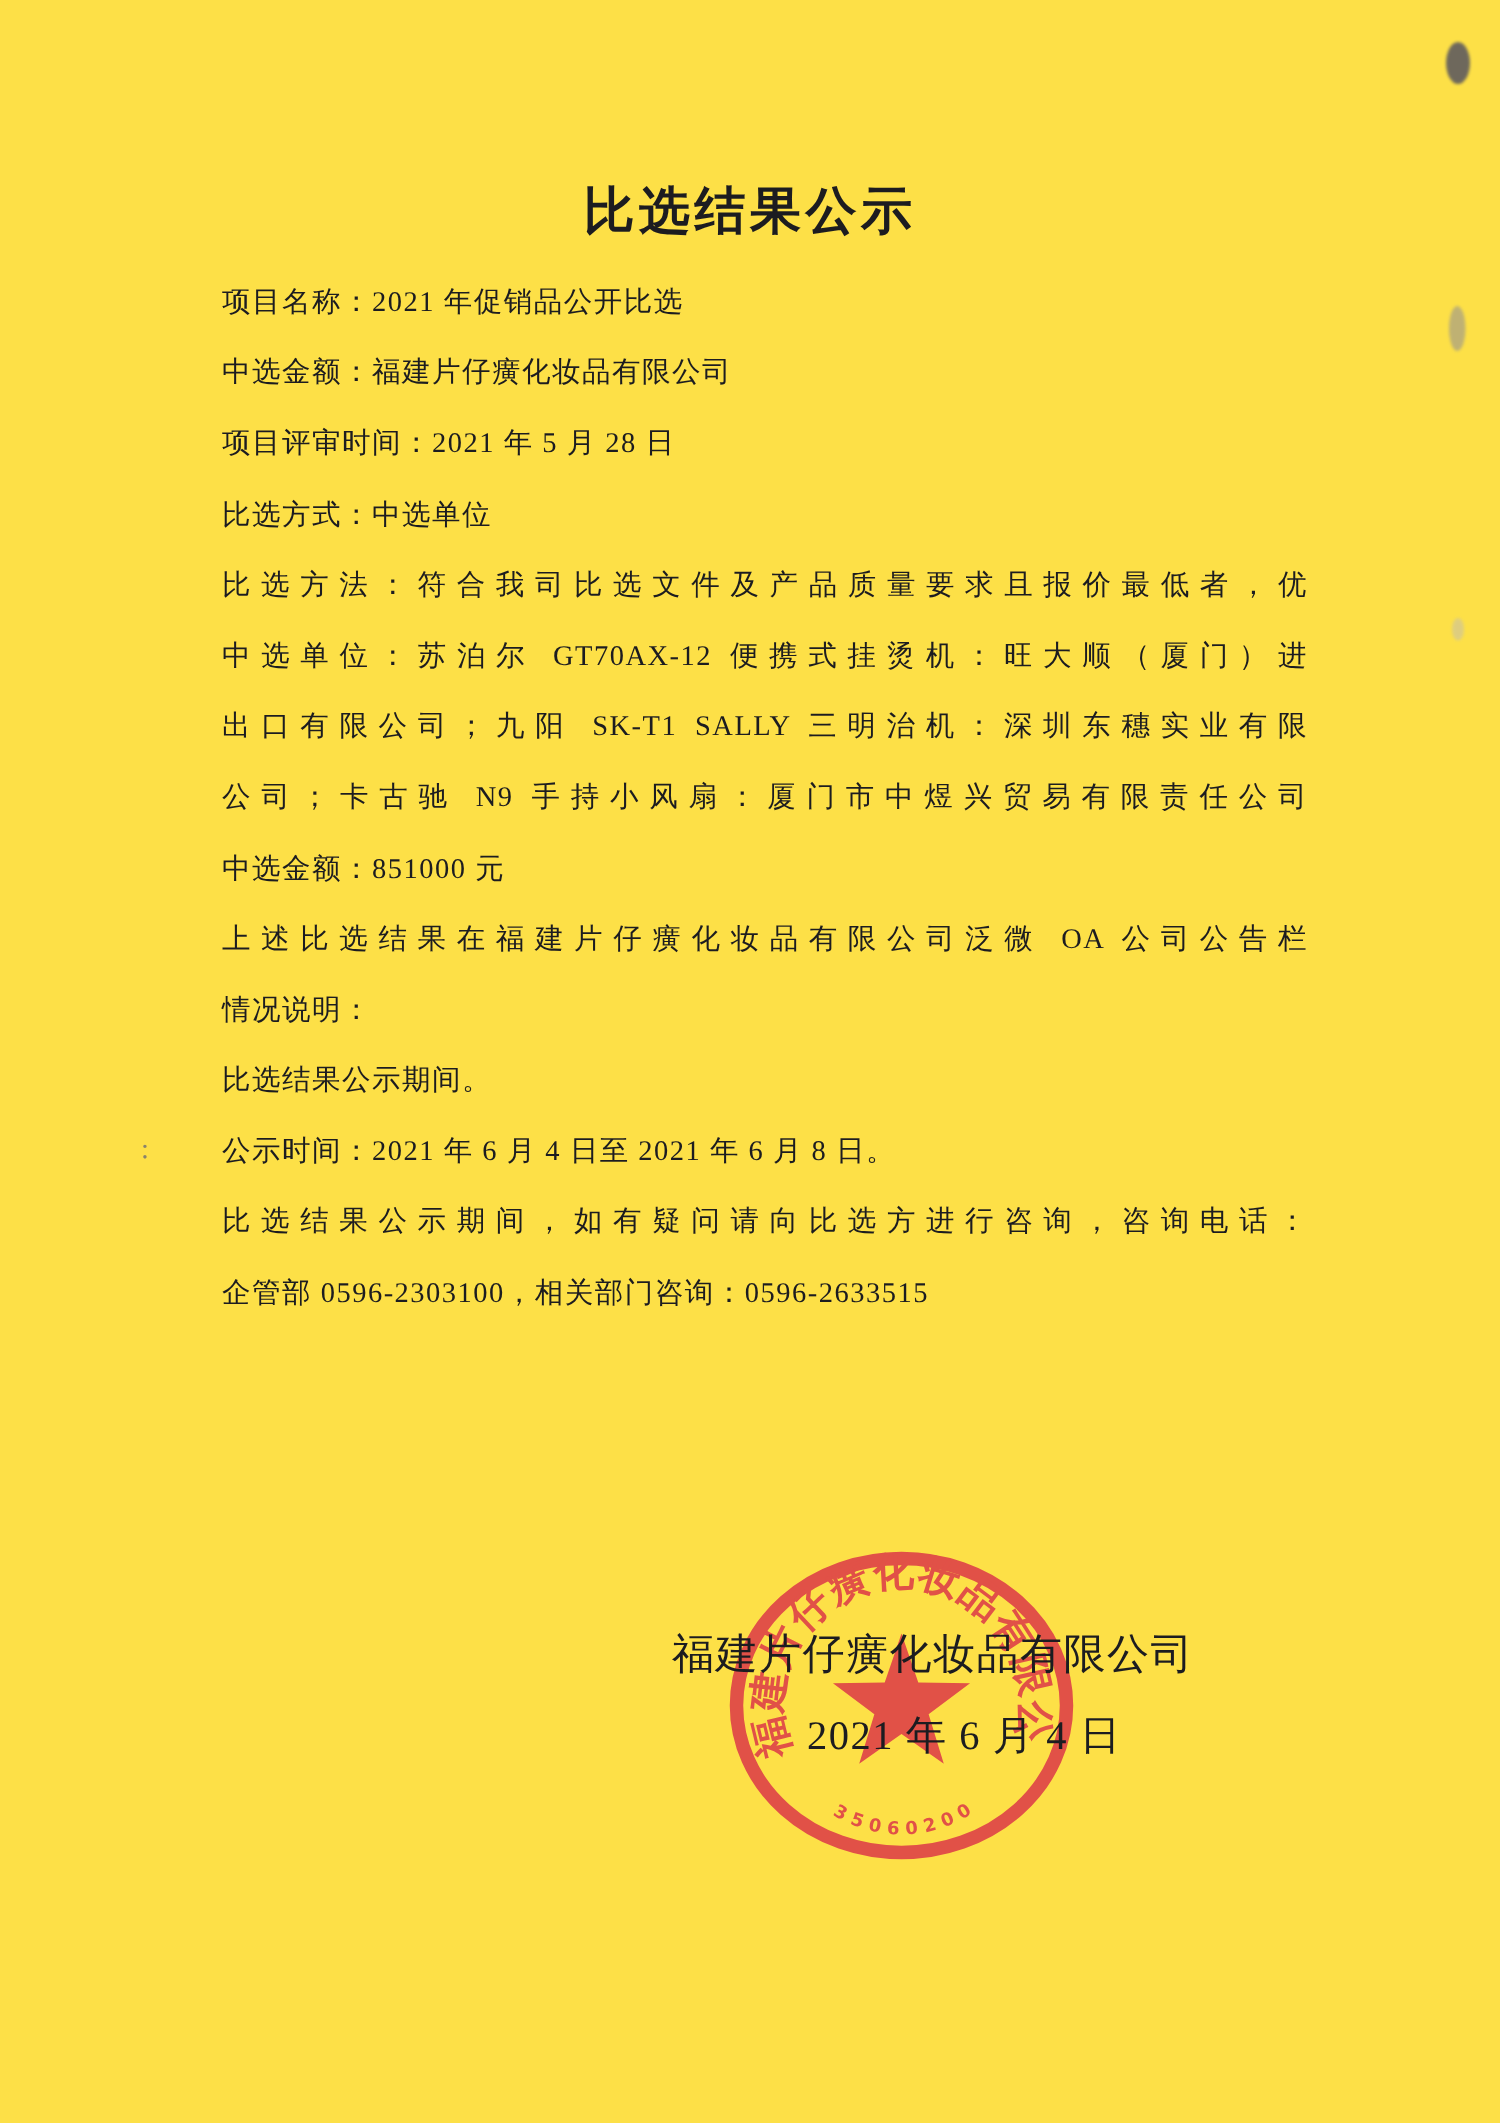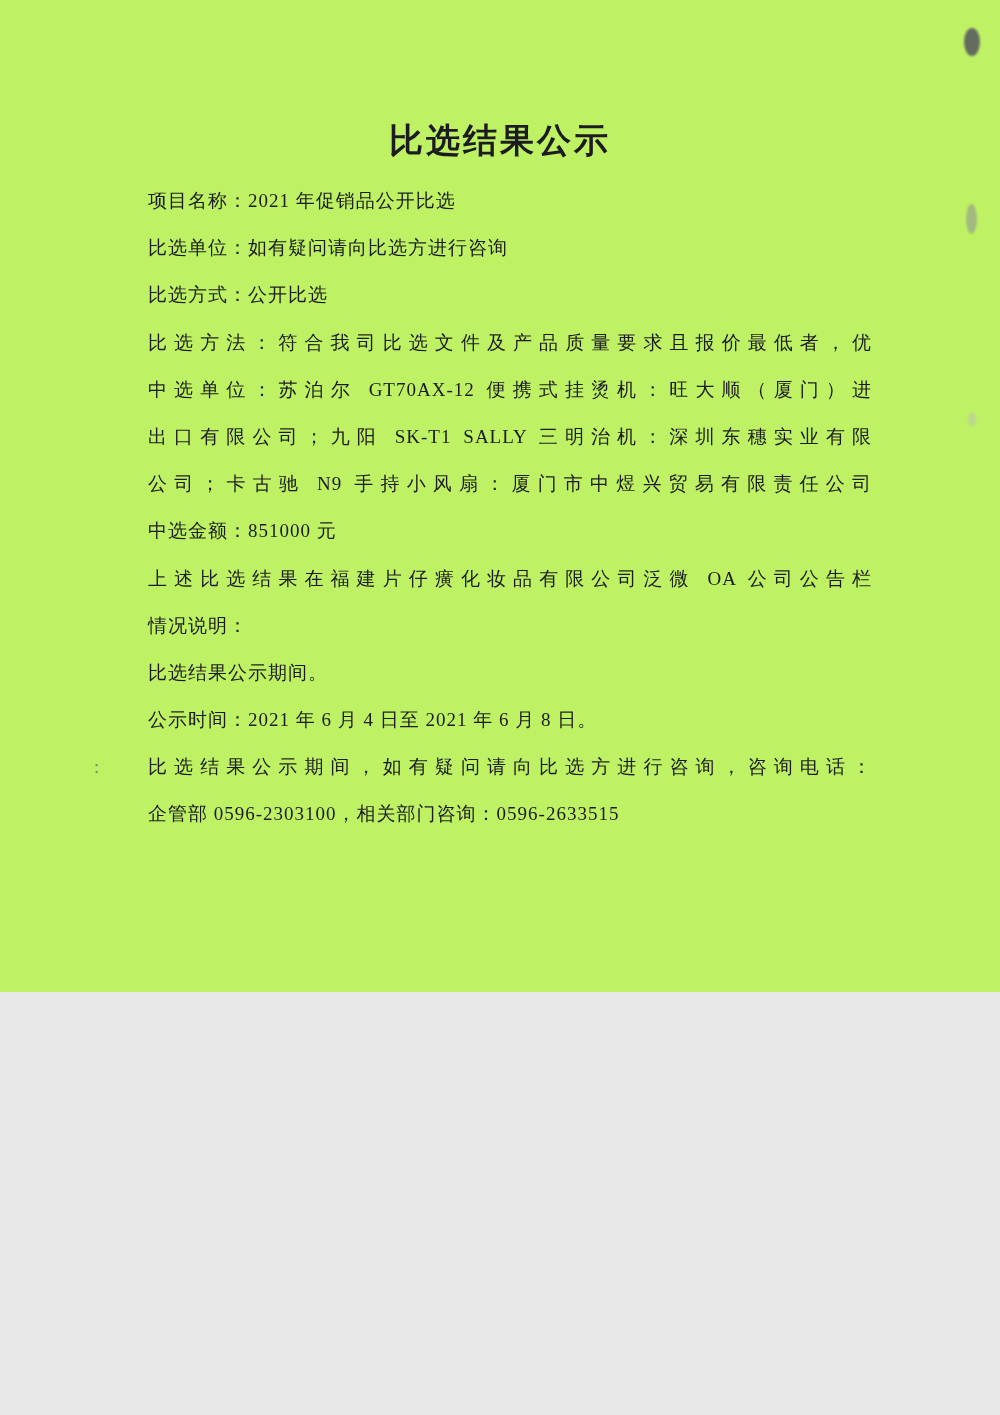--- a/index.html
+++ b/index.html
@@ -1,20 +1,20 @@
 <!DOCTYPE html>
 <html lang="zh"><head>
 <meta charset="utf-8">
 <style>
   html,body { margin:0; padding:0; background:#e8e8e8; }
   .page {
     position:relative;
-    width:1000px; height:992px;
+    width:1000px; height:1415px;
     margin:0 auto;
-    background:#bef264;
+    background:#fde047;
     font-family:"Liberation Serif","DejaVu Serif",serif;
     color:#1c1c20;
     overflow:hidden;
   }
   .doc-title {
     position:absolute; top:118px; left:0; width:1000px;
     text-align:center;
     font-size:34px; font-weight:bold; letter-spacing:3px;
   }
   .doc-body {
@@ -57,22 +57,23 @@
 </style>
 </head>
 <body>
 
 <div class="page">
 
   <div class="doc-title">比选结果公示</div>
 
   <div class="doc-body">
     <div class="line">项目名称：2021 年促销品公开比选</div>
-    <div class="line">比选单位：如有疑问请向比选方进行咨询</div>
-    <div class="line">比选方式：公开比选</div>
+    <div class="line">中选金额：福建片仔癀化妆品有限公司</div>
+    <div class="line">项目评审时间：2021 年 5 月 28 日</div>
+    <div class="line">比选方式：中选单位</div>
     <div class="line full">比选方法：符合我司比选文件及产品质量要求且报价最低者，优</div>
     <div class="line full">中选单位：苏泊尔 GT70AX-12 便携式挂烫机：旺大顺（厦门）进</div>
     <div class="line full">出口有限公司；九阳 SK-T1 SALLY 三明治机：深圳东穗实业有限</div>
     <div class="line full">公司；卡古驰 N9 手持小风扇：厦门市中煜兴贸易有限责任公司</div>
     <div class="line">中选金额：851000 元</div>
     <div class="line full">上述比选结果在福建片仔癀化妆品有限公司泛微 OA 公司公告栏</div>
     <div class="line">情况说明：</div>
     <div class="line">比选结果公示期间。</div>
     <div class="line">公示时间：2021 年 6 月 4 日至 2021 年 6 月 8 日。</div>
     <div class="line full">比选结果公示期间，如有疑问请向比选方进行咨询，咨询电话：</div>

